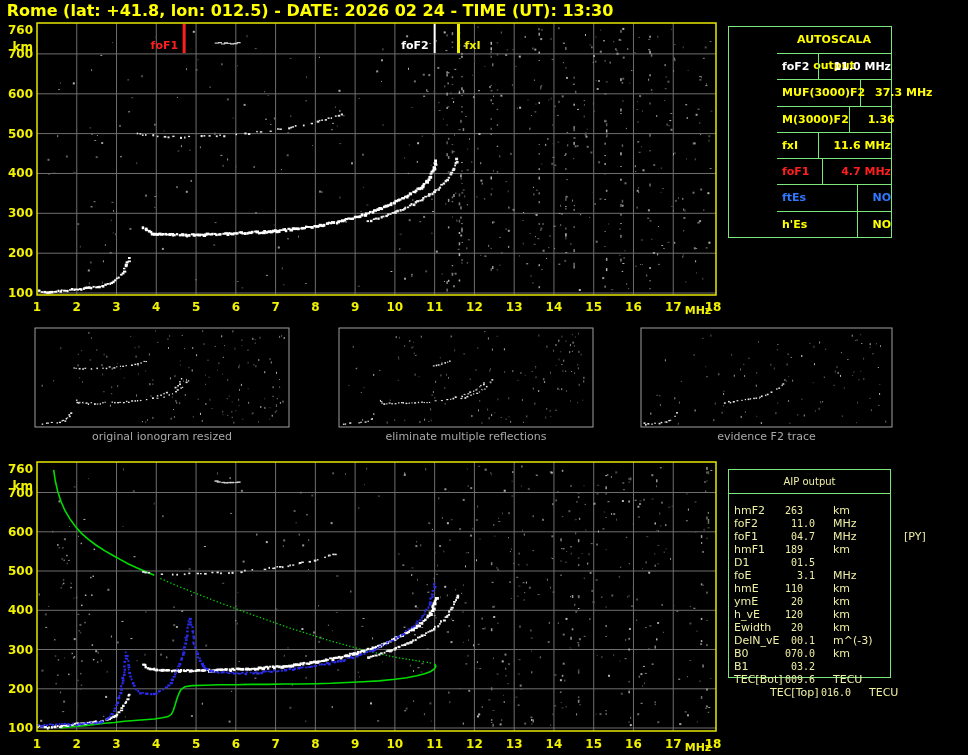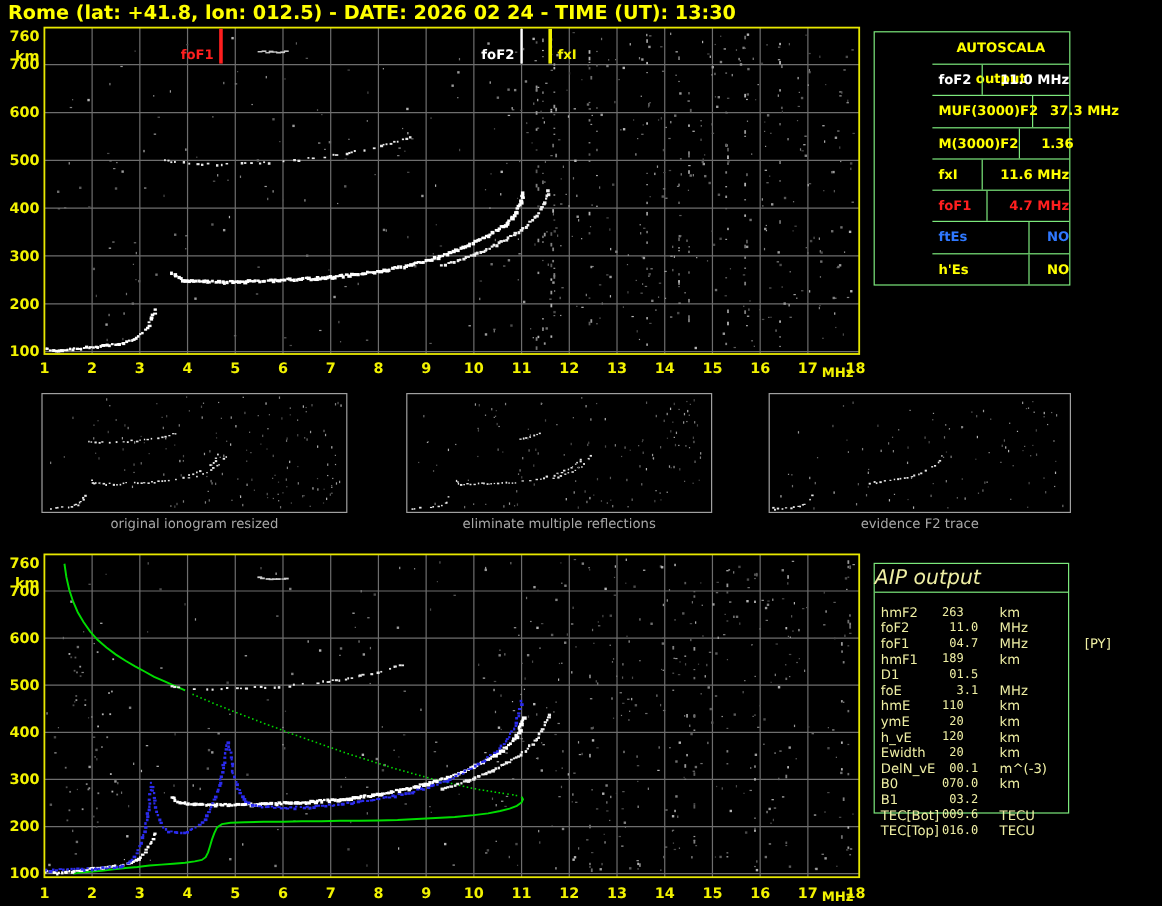--- a/index.html
+++ b/index.html
@@ -10,22 +10,22 @@
          color:#ffff00;font-size:16px;font-weight:bold;white-space:nowrap;}
   
   .as-panel{position:absolute;left:728px;top:26px;width:164px;border:1px solid #7ce87c;box-sizing:border-box;padding-left:48px;}
   .as-head{height:26px;line-height:26px;text-align:center;color:#ffff00;font-size:11px;font-weight:bold;}
   .as-row{display:flex;height:26.3px;border-top:1px solid #7ce87c;box-sizing:border-box;font-size:11px;font-weight:bold;}
   .as-l{width:84px;border-right:1px solid #7ce87c;box-sizing:border-box;padding-left:5px;line-height:25px;white-space:pre;}
   .as-v{flex:1;padding-left:14px;line-height:25px;white-space:pre;}
   
   .aip-panel{position:absolute;left:728px;top:469px;width:163px;height:209px;
              border:1px solid #7ce87c;box-sizing:border-box;overflow:visible;}
-  .aip-head{height:24px;line-height:24px;color:#efefa4;font-size:17px;
-            border-bottom:1px solid #7ce87c;box-sizing:border-box;font-style:italic;}
+  .aip-head{height:24px;line-height:24px;text-align:center;color:#efefa4;font-size:10px;
+            border-bottom:1px solid #7ce87c;box-sizing:border-box;}
   .aip-row{position:absolute;left:0;width:163px;height:13px;line-height:13px;color:#efefa4;font-size:11px;}
   .aip-lab{position:absolute;left:5px;white-space:pre;}
   .aip-val{position:absolute;left:56px;white-space:pre;font-family:"DejaVu Sans Mono","Liberation Mono",monospace;font-size:10px;}
   .aip-unit{position:absolute;left:104px;white-space:pre;}
   .aip-extra{position:absolute;left:136px;white-space:pre;padding-left:39px;}
   
   .cap{position:absolute;top:430px;height:14px;color:#a8a8a8;font-size:11px;text-align:center;white-space:nowrap;}
 </style>
 </head>
 <body>
@@ -3072,21 +3072,21 @@
           <span class="aip-val"> 03.2</span>
           <span class="aip-unit"></span>
           <span class="aip-extra"></span>
         </div>
         <div class="aip-row" style="top: 203px;">
           <span class="aip-lab">TEC[Bot]</span>
           <span class="aip-val">009.6</span>
           <span class="aip-unit">TECU</span>
           <span class="aip-extra"></span>
         </div>
-        <div class="aip-row" style="top: 216px;">
+        <div class="aip-row" style="top: 216px; margin-left: 36px;">
           <span class="aip-lab">TEC[Top]</span>
           <span class="aip-val">016.0</span>
           <span class="aip-unit">TECU</span>
           <span class="aip-extra"></span>
         </div>
       </div>
   </div>
 
   <div class="cap" style="left:35px;width:254px;">original ionogram resized</div>
   <div class="cap" style="left:339px;width:254px;">eliminate multiple reflections</div>

